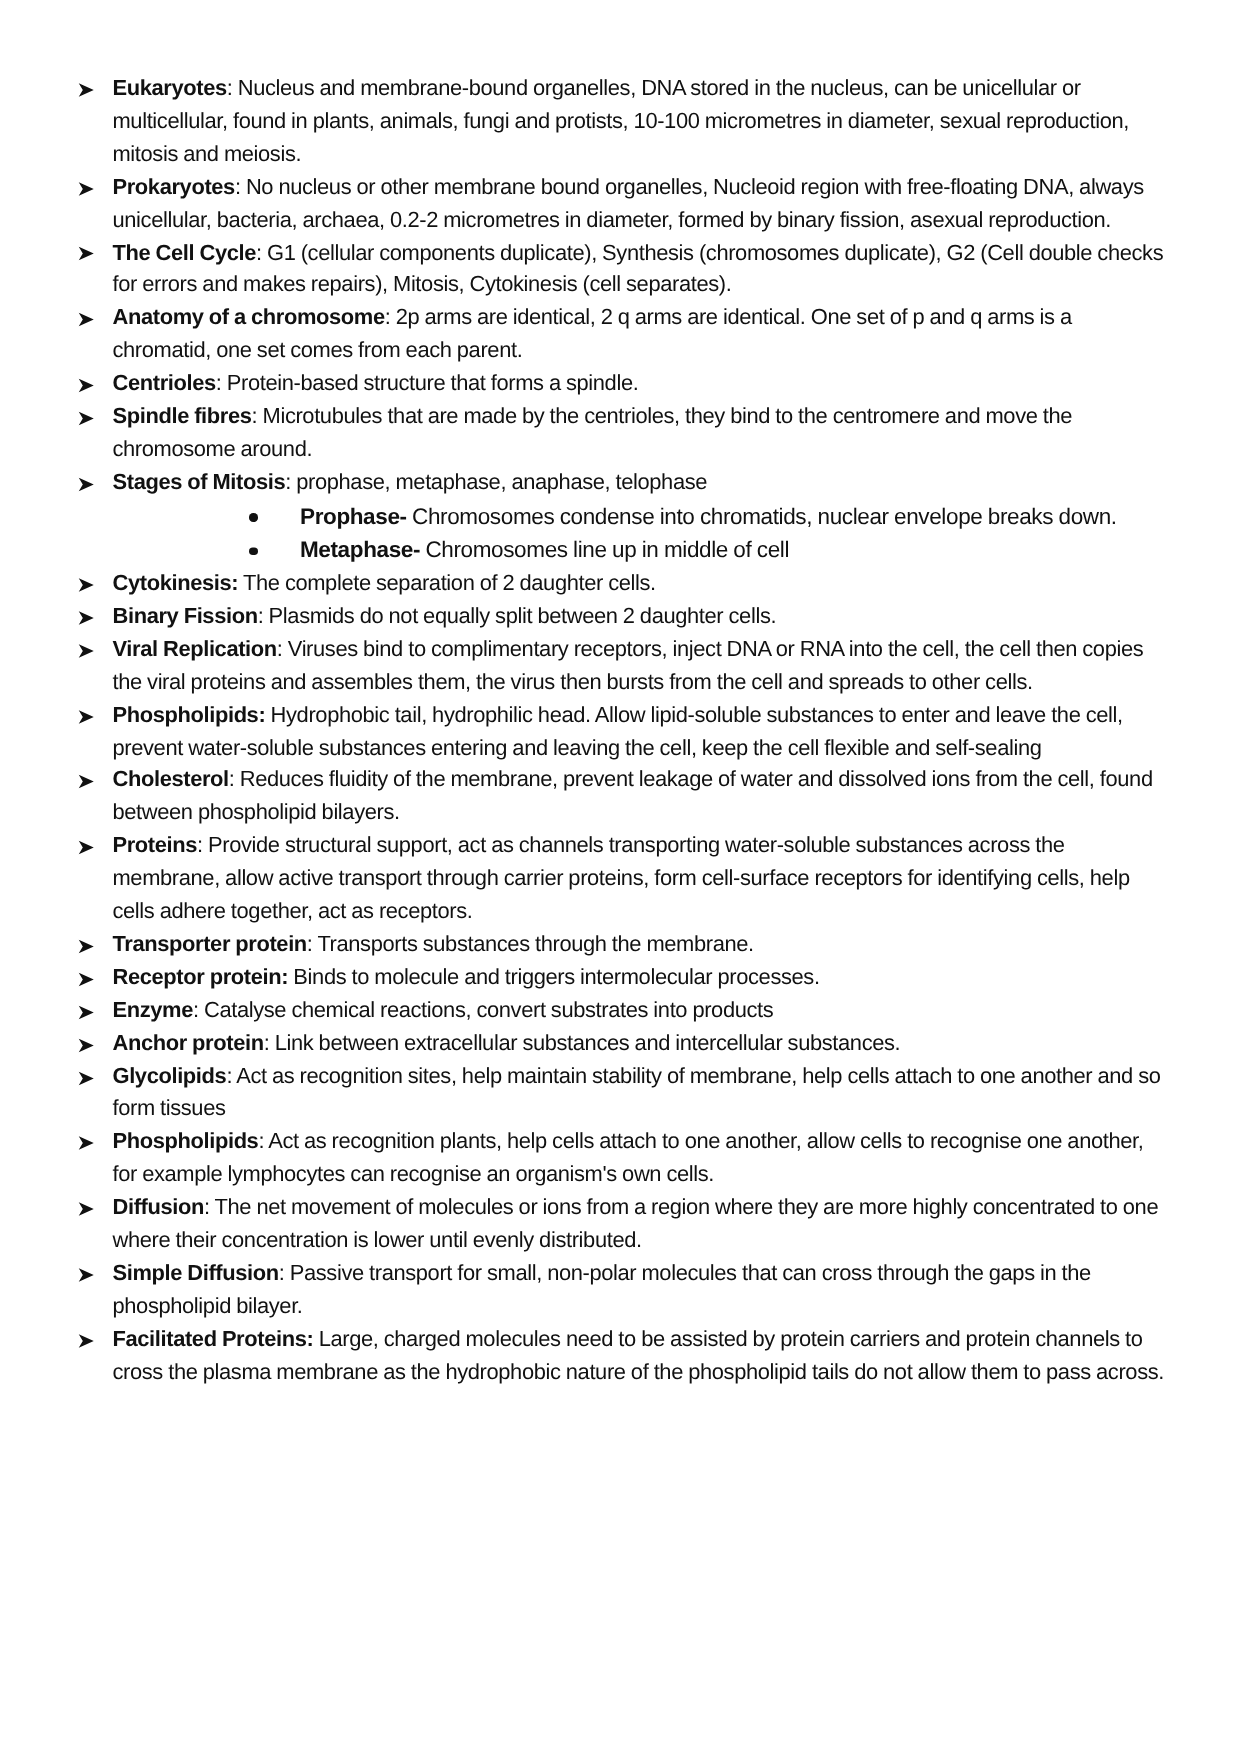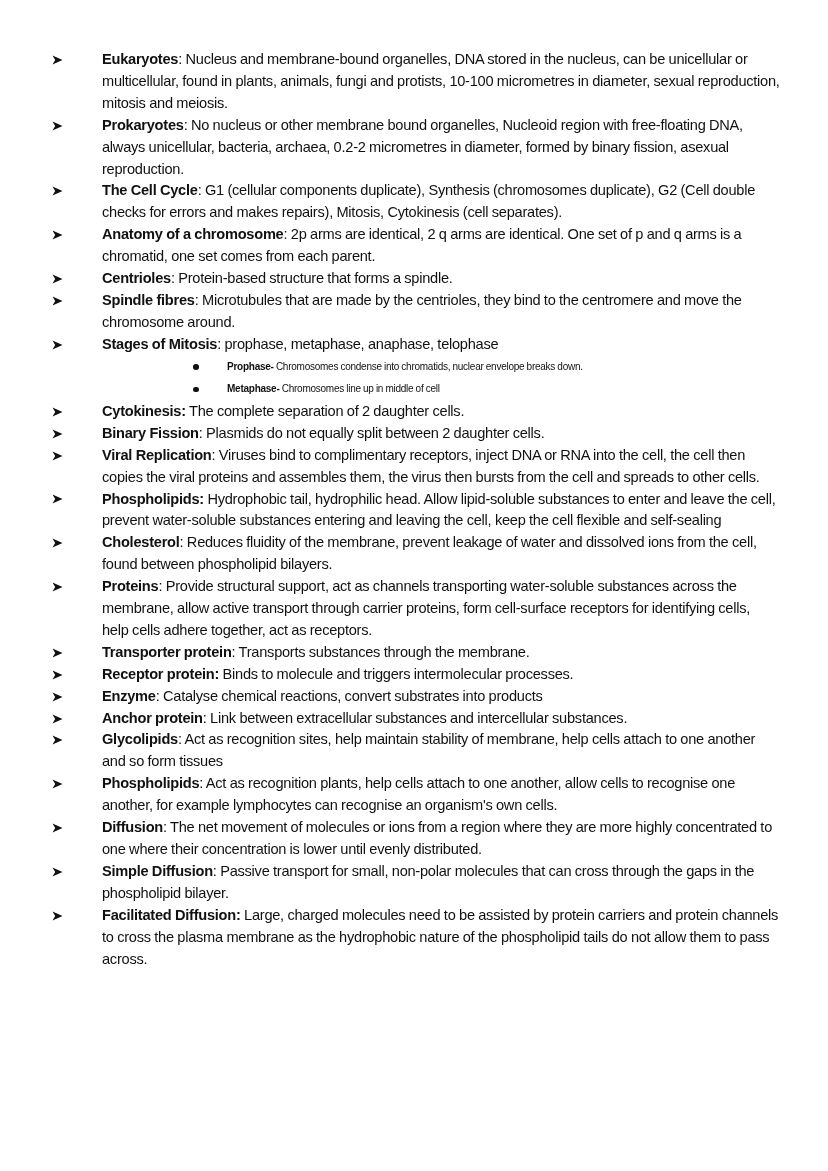--- a/index.html
+++ b/index.html
@@ -21,21 +21,21 @@
     top: 49px;
     width: 828px;
   }
   ul.main {
     list-style: none;
     margin: 0;
     padding: 0;
   }
   li.item {
     position: relative;
-    padding-left: 102px;
+    padding-left: 75px;
     padding-right: 48px;
     font-size: 14.6px;
     line-height: 21.9px;
     letter-spacing: -0.25px;
     word-spacing: -0.3px;
   }
   .arrow {
     position: absolute;
     left: 52px;
     top: 0;
@@ -47,21 +47,21 @@
   .arrow svg { display: block; }
   .term { font-weight: bold; }
   ul.sub {
     list-style: none;
     margin: 0;
     padding: 0;
   }
   li.subitem {
     position: relative;
     padding-left: 125px;
-    font-size: 10px;
+    font-size: 15px;
     line-height: 22.6px;
     letter-spacing: -0.25px;
     word-spacing: -0.3px;
   }
   .dot {
     position: absolute;
     left: 91px;
     top: 8.5px;
     width: 5.5px;
     height: 5.5px;
@@ -226,16 +226,16 @@
       <svg width="11" height="10" viewBox="0 0 11 10">
         <path d="M0.5 0.5 L10.5 5 L0.5 9.5 L3.2 5 Z" fill="#111"></path>
       </svg>
     </span><span class="term">Simple Diffusion</span><span class="sep">:</span><span class="desc"> Passive transport for small, non-polar molecules that can cross through the gaps in the phospholipid bilayer.</span>
   </li>
       <li class="item">
     <span class="arrow">
       <svg width="11" height="10" viewBox="0 0 11 10">
         <path d="M0.5 0.5 L10.5 5 L0.5 9.5 L3.2 5 Z" fill="#111"></path>
       </svg>
-    </span><span class="term">Facilitated Diffusion:</span><span class="sep"></span><span class="desc"> Large, charged molecules need to be assisted by protein carriers and protein channels to cross the plasma membrane as the hydrophobic nature of the phospholipid tails do not allow them to pass across.</span>
+    </span><span class="term">Facilitated Proteins:</span><span class="sep"></span><span class="desc"> Large, charged molecules need to be assisted by protein carriers and protein channels to cross the plasma membrane as the hydrophobic nature of the phospholipid tails do not allow them to pass across.</span>
   </li>
     </ul>
 </div>
 
 </body></html>

